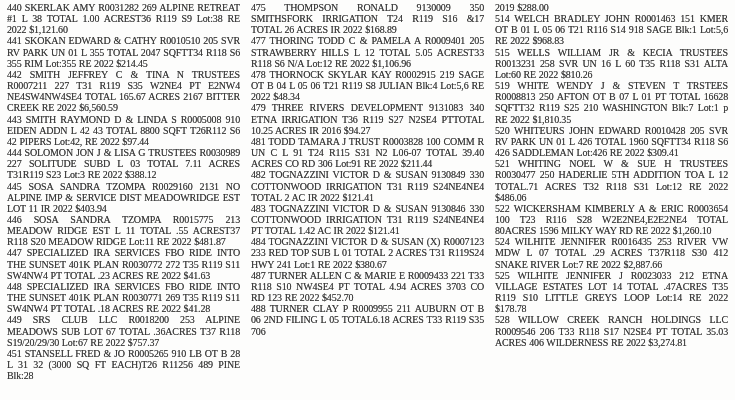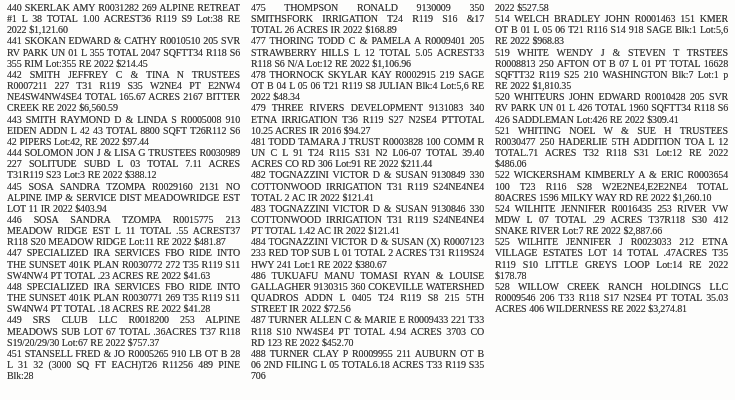--- a/index.html
+++ b/index.html
@@ -54,27 +54,27 @@
   </div>
   <div class="col">
     <p class="entry">475 THOMPSON RONALD 9130009 350 SMITHSFORK IRRIGATION T24 R119 S16 &amp;17 TOTAL 26 ACRES IR 2022 $168.89</p>
     <p class="entry">477 THORING TODD C &amp; PAMELA A R0009401 205 STRAWBERRY HILLS L 12 TOTAL 5.05 ACREST33 R118 S6 N/A Lot:12 RE 2022 $1,106.96</p>
     <p class="entry">478 THORNOCK SKYLAR KAY R0002915 219 SAGE OT B 04 L 05 06 T21 R119 S8 JULIAN Blk:4 Lot:5,6 RE 2022 $48.34</p>
     <p class="entry">479 THREE RIVERS DEVELOPMENT 9131083 340 ETNA IRRIGATION T36 R119 S27 N2SE4 PTTOTAL 10.25 ACRES IR 2016 $94.27</p>
     <p class="entry">481 TODD TAMARA J TRUST R0003828 100 COMM R UN C L 91 T24 R115 S31 N2 L06-07 TOTAL 39.40 ACRES CO RD 306 Lot:91 RE 2022 $211.44</p>
     <p class="entry">482 TOGNAZZINI VICTOR D &amp; SUSAN 9130849 330 COTTONWOOD IRRIGATION T31 R119 S24NE4NE4 TOTAL 2 AC IR 2022 $121.41</p>
     <p class="entry">483 TOGNAZZINI VICTOR D &amp; SUSAN 9130846 330 COTTONWOOD IRRIGATION T31 R119 S24NE4NE4 PT TOTAL 1.42 AC IR 2022 $121.41</p>
     <p class="entry">484 TOGNAZZINI VICTOR D &amp; SUSAN (X) R0007123 233 RED TOP SUB L 01 TOTAL 2 ACRES T31 R119S24 HWY 241 Lot:1 RE 2022 $380.67</p>
-    <p class="entry">486 TUKUAFU MANU TOMASI RYAN &amp; LOUISE GALLAGHER 9130315 360 COKEVILLE WATERSHED QUADROS ADDN L 0405 T24 R119 S8 215 5TH STREET IR 2022 $72.56</p>
     <p class="entry">487 TURNER ALLEN C &amp; MARIE E R0009433 221 T33 R118 S10 NW4SE4 PT TOTAL 4.94 ACRES 3703 CO RD 123 RE 2022 $452.70</p>
     <p class="entry">488 TURNER CLAY P R0009955 211 AUBURN OT B 06 2ND FILING L 05 TOTAL6.18 ACRES T33 R119 S35 706</p>
   </div>
   <div class="col">
-    <p class="entry">2022 $527.58</p>
+    <p class="entry">2019 $288.00</p>
     <p class="entry">514 WELCH BRADLEY JOHN R0001463 151 KMER OT B 01 L 05 06 T21 R116 S14 918 SAGE Blk:1 Lot:5,6 RE 2022 $968.83</p>
+    <p class="entry">515 WELLS WILLIAM JR &amp; KECIA TRUSTEES R0013231 258 SVR UN 16 L 60 T35 R118 S31 ALTA Lot:60 RE 2022 $810.26</p>
     <p class="entry">519 WHITE WENDY J &amp; STEVEN T TRSTEES R0008813 250 AFTON OT B 07 L 01 PT TOTAL 16628 SQFTT32 R119 S25 210 WASHINGTON Blk:7 Lot:1 p RE 2022 $1,810.35</p>
     <p class="entry">520 WHITEURS JOHN EDWARD R0010428 205 SVR RV PARK UN 01 L 426 TOTAL 1960 SQFTT34 R118 S6 426 SADDLEMAN Lot:426 RE 2022 $309.41</p>
     <p class="entry">521 WHITING NOEL W &amp; SUE H TRUSTEES R0030477 250 HADERLIE 5TH ADDITION TOA L 12 TOTAL.71 ACRES T32 R118 S31 Lot:12 RE 2022 $486.06</p>
     <p class="entry">522 WICKERSHAM KIMBERLY A &amp; ERIC R0003654 100 T23 R116 S28 W2E2NE4,E2E2NE4 TOTAL 80ACRES 1596 MILKY WAY RD RE 2022 $1,260.10</p>
     <p class="entry">524 WILHITE JENNIFER R0016435 253 RIVER VW MDW L 07 TOTAL .29 ACRES T37R118 S30 412 SNAKE RIVER Lot:7 RE 2022 $2,887.66</p>
     <p class="entry">525 WILHITE JENNIFER J R0023033 212 ETNA VILLAGE ESTATES LOT 14 TOTAL .47ACRES T35 R119 S10 LITTLE GREYS LOOP Lot:14 RE 2022 $178.78</p>
     <p class="entry">528 WILLOW CREEK RANCH HOLDINGS LLC R0009546 206 T33 R118 S17 N2SE4 PT TOTAL 35.03 ACRES 406 WILDERNESS RE 2022 $3,274.81</p>
 
   </div>
 </div>

